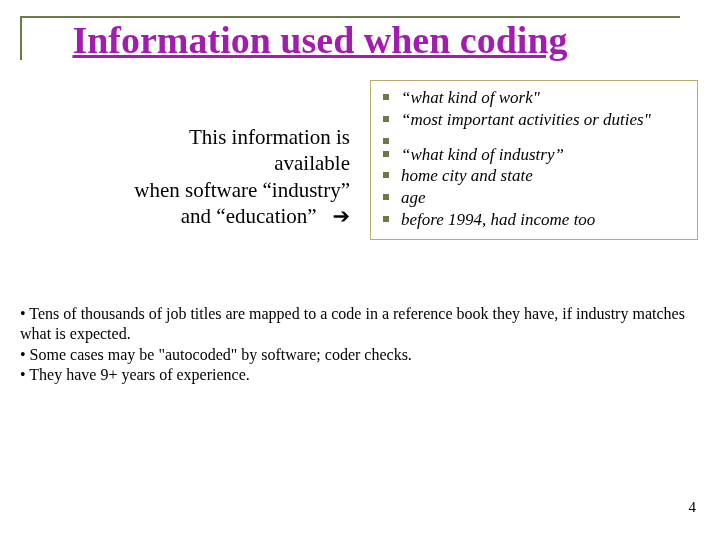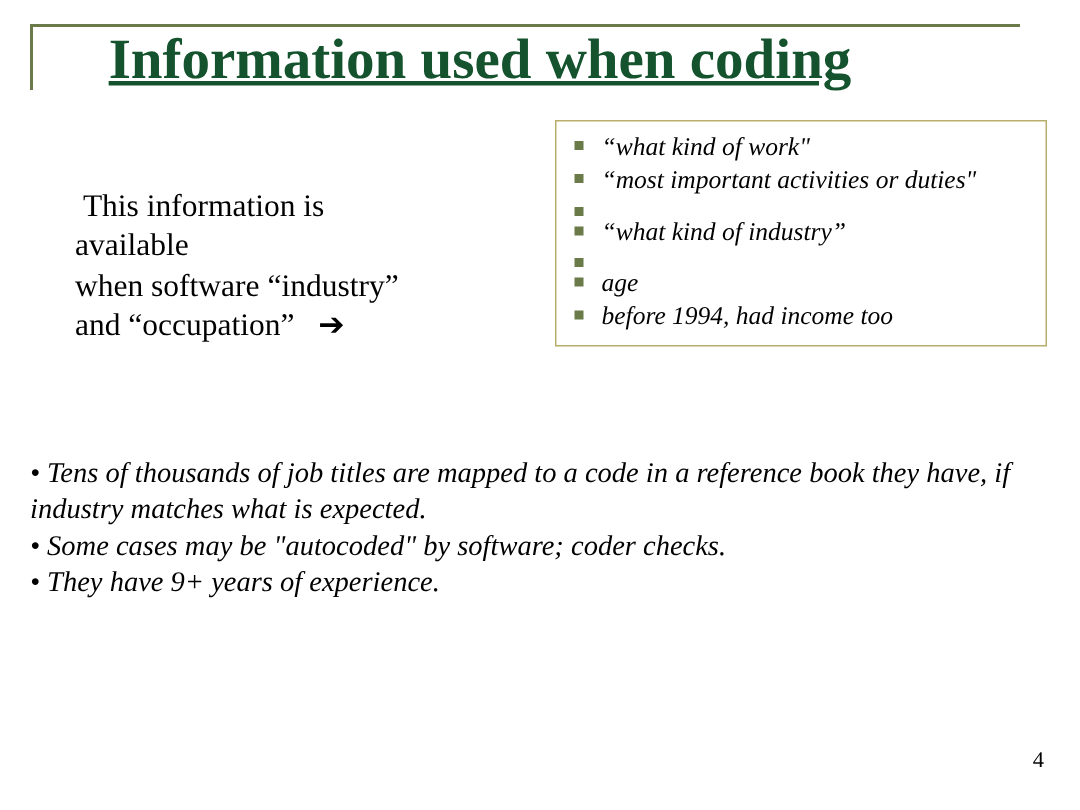--- a/index.html
+++ b/index.html
@@ -1,44 +1,44 @@
 <!DOCTYPE html>
 <html><head>
 <meta charset="utf-8">
 <style>
   * { box-sizing: border-box; margin: 0; padding: 0; }
   html, body { width: 720px; height: 540px; background: #fff; font-family: "Times New Roman", Times, serif; color: #000; }
   .slide { position: relative; width: 720px; height: 540px; }
   .rule-top { position: absolute; left: 20px; top: 16px; width: 660px; height: 2px; background: #6a7a48; }
   .rule-left { position: absolute; left: 20px; top: 16px; width: 2px; height: 44px; background: #6a7a48; }
-  .title { position: absolute; left: 0; top: 18px; width: 640px; text-align: center; font-size: 38px; font-weight: bold; color: #14532d; text-decoration: underline; }
-  .left-block { position: absolute; left: 50px; top: 124px; width: 300px; font-size: 21px; line-height: 1.25; }
+  .title { position: absolute; left: 0; top: 18px; width: 640px; text-align: center; font-size: 38px; font-weight: bold; color: #a21caf; text-decoration: underline; }
+  .left-block { position: absolute; left: 50px; top: 124px; width: 300px; font-size: 21px; line-height: 1.25; text-align: right; }
   .left-block .arrow { font-family: Arial, sans-serif; }
   .box { position: absolute; left: 370px; top: 80px; width: 328px; border: 1px solid #b8ad6b; padding: 6px 8px 8px 10px; }
   .box ul { list-style: none; }
   .box li { display: flex; align-items: flex-start; font-style: italic; font-size: 17px; line-height: 1.28; font-family: "Times New Roman", Times, serif; }
   .box li .sq { flex: 0 0 auto; width: 6px; height: 6px; background: #6a7a48; margin: 7px 12px 0 2px; }
-  .body { position: absolute; left: 20px; top: 304px; width: 684px; font-size: 19px; line-height: 1.28; font-style: italic; }
+  .body { position: absolute; left: 20px; top: 304px; width: 684px; font-size: 16px; line-height: 1.28; }
   .pagenum { position: absolute; right: 24px; bottom: 24px; font-size: 15px; }
 </style>
 </head>
 <body>
 <div class="slide">
 
   <div class="rule-top"></div>
   <div class="rule-left"></div>
 
   <div class="title">Information used when coding</div>
 
   <div class="left-block">
     <div>&nbsp;<span>This information is</span></div>
     <div>available</div>
     <div>when software “industry”</div>
     <div>
-      <span>and “occupation”</span>&nbsp;&nbsp;&nbsp;<span class="arrow">➔</span>
+      <span>and “education”</span>&nbsp;&nbsp;&nbsp;<span class="arrow">➔</span>
     </div>
   </div>
 
   <div class="box">
     <ul>
       <li>
           <span class="sq"></span>
           <span>“what kind of work"</span>
         </li>
       <li>
@@ -47,20 +47,21 @@
         </li>
       <li>
           <span class="sq"></span>
         </li>
       <li>
           <span class="sq"></span>
           <span>“what kind of industry”</span>
         </li>
       <li>
           <span class="sq"></span>
+          <span>home city and state</span>
         </li>
       <li>
           <span class="sq"></span>
           <span>age</span>
         </li>
       <li>
           <span class="sq"></span>
           <span>before 1994, had income too</span>
         </li>
     </ul>

